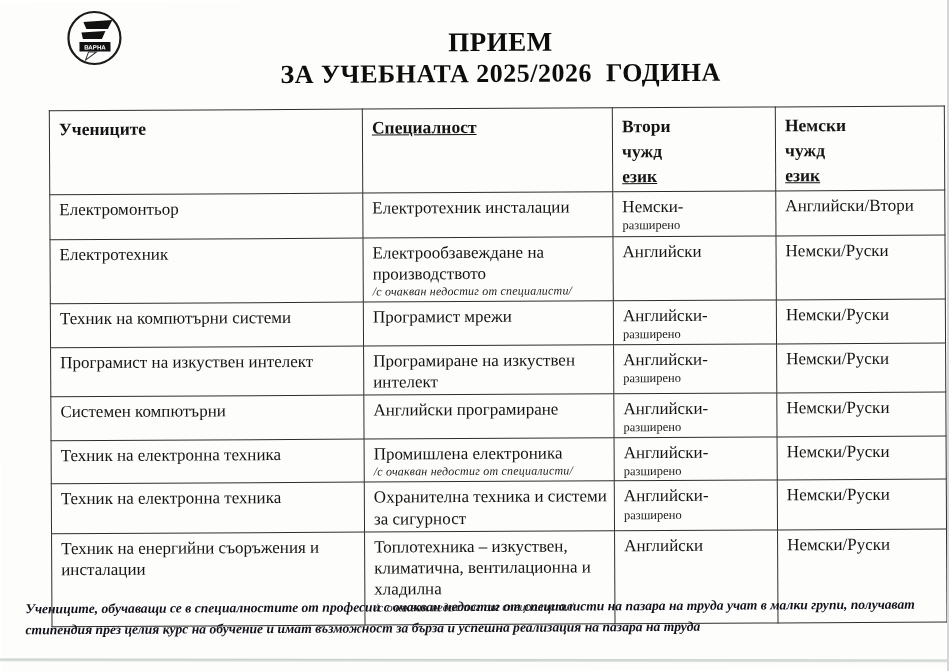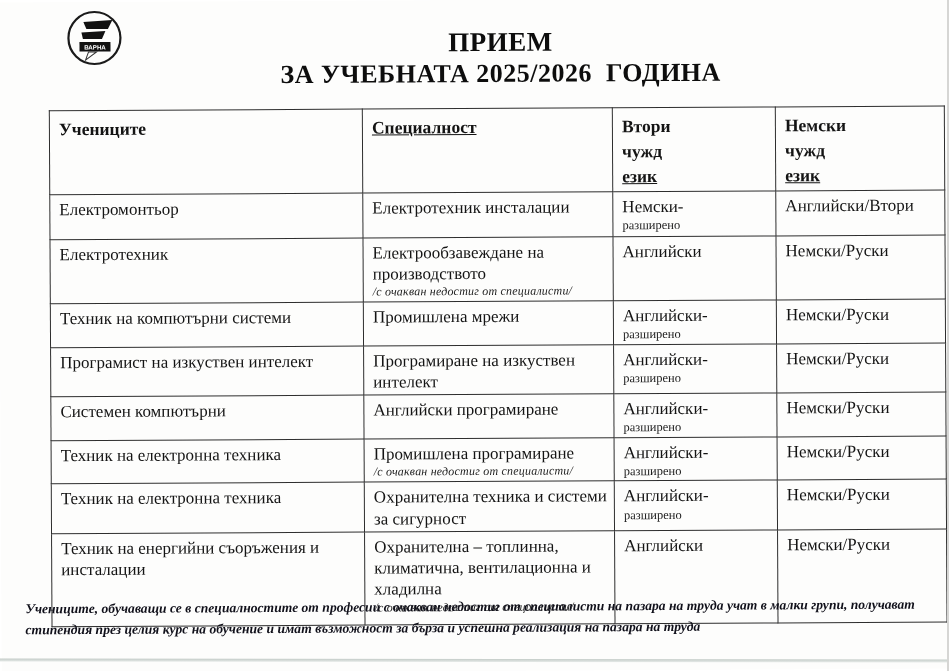--- a/index.html
+++ b/index.html
@@ -152,56 +152,56 @@
 
     <tr class="r2">
       <td><span>Електротехник</span></td>
       <td><span>Електрообзавеждане на производството</span><span class="cell-note">/с очакван недостиг от специалисти/</span></td>
       <td><span>Английски</span></td>
       <td><span>Немски/Руски</span></td>
     </tr>
 
     <tr class="r3">
       <td><span>Техник на компютърни системи</span></td>
-      <td><span>Промишлена мрежи</span></td>
+      <td><span>Програмист мрежи</span></td>
       <td><span>Английски-</span><span class="lang-note">разширено</span></td>
       <td><span>Немски/Руски</span></td>
     </tr>
 
     <tr class="r4">
       <td><span>Програмист на изкуствен интелект</span></td>
       <td><span>Програмиране на изкуствен интелект</span></td>
       <td><span>Английски-</span><span class="lang-note">разширено</span></td>
       <td><span>Немски/Руски</span></td>
     </tr>
 
     <tr class="r5">
       <td><span>Системен компютърни</span></td>
       <td><span>Английски програмиране</span></td>
       <td><span>Английски-</span><span class="lang-note">разширено</span></td>
       <td><span>Немски/Руски</span></td>
     </tr>
 
     <tr class="r6">
       <td><span>Техник на електронна техника</span></td>
-      <td><span>Промишлена програмиране</span><span class="cell-note">/с очакван недостиг от специалисти/</span></td>
+      <td><span>Промишлена електроника</span><span class="cell-note">/с очакван недостиг от специалисти/</span></td>
       <td><span>Английски-</span><span class="lang-note">разширено</span></td>
       <td><span>Немски/Руски</span></td>
     </tr>
 
     <tr class="r7">
       <td><span>Техник на електронна техника</span></td>
       <td><span>Охранителна техника и системи за сигурност</span></td>
       <td><span>Английски-</span><span class="lang-note">разширено</span></td>
       <td><span>Немски/Руски</span></td>
     </tr>
 
     <tr class="r8">
       <td><span>Техник на енергийни съоръжения и инсталации</span></td>
-      <td><span>Охранителна – топлинна, климатична, вентилационна и хладилна</span><span class="cell-note">/с очакван недостиг от специалисти/</span></td>
+      <td><span>Топлотехника – изкуствен, климатична, вентилационна и хладилна</span><span class="cell-note">/с очакван недостиг от специалисти/</span></td>
       <td><span>Английски</span></td>
       <td><span>Немски/Руски</span></td>
     </tr>
   </tbody>
     </table>
 
   <div class="footer-note">Учениците, обучаващи се в специалностите от професии с очакван недостиг от специалисти на пазара на труда учат в малки групи, получават стипендия през целия курс на обучение и имат възможност за бърза и успешна реализация на пазара на труда</div>
 
   <div class="scan-edge-bottom"></div>
 </div>

